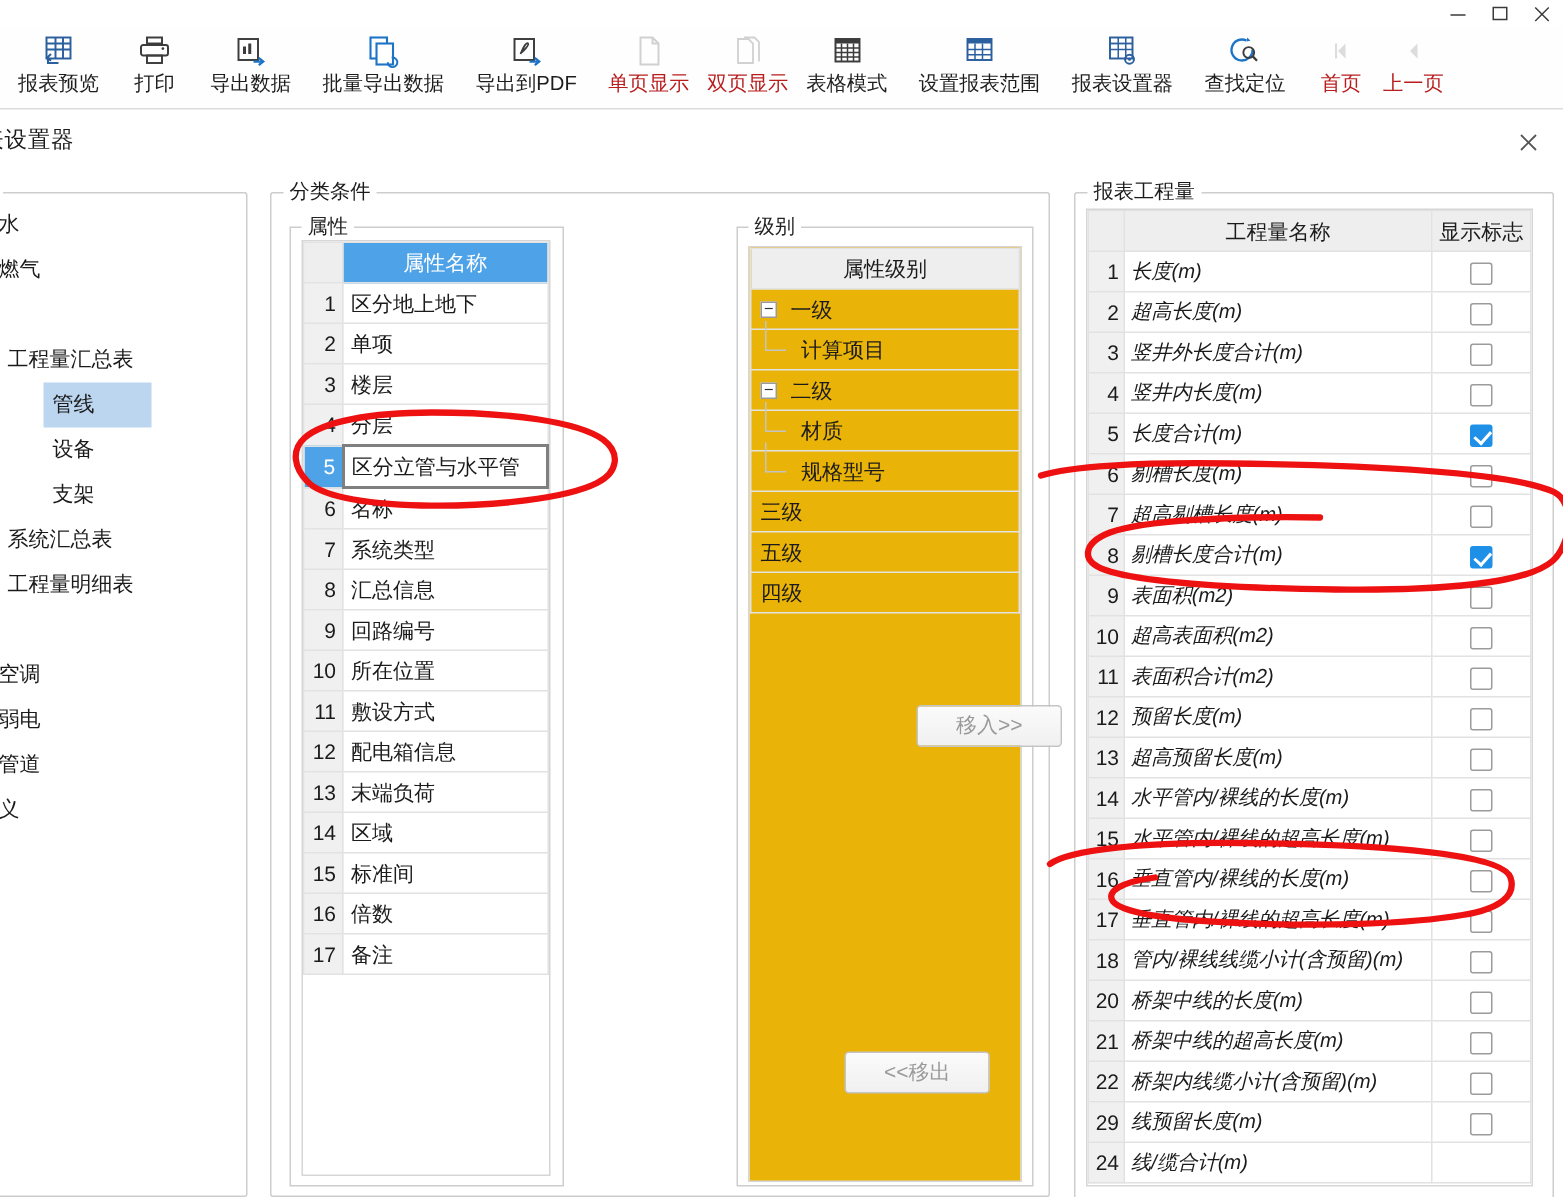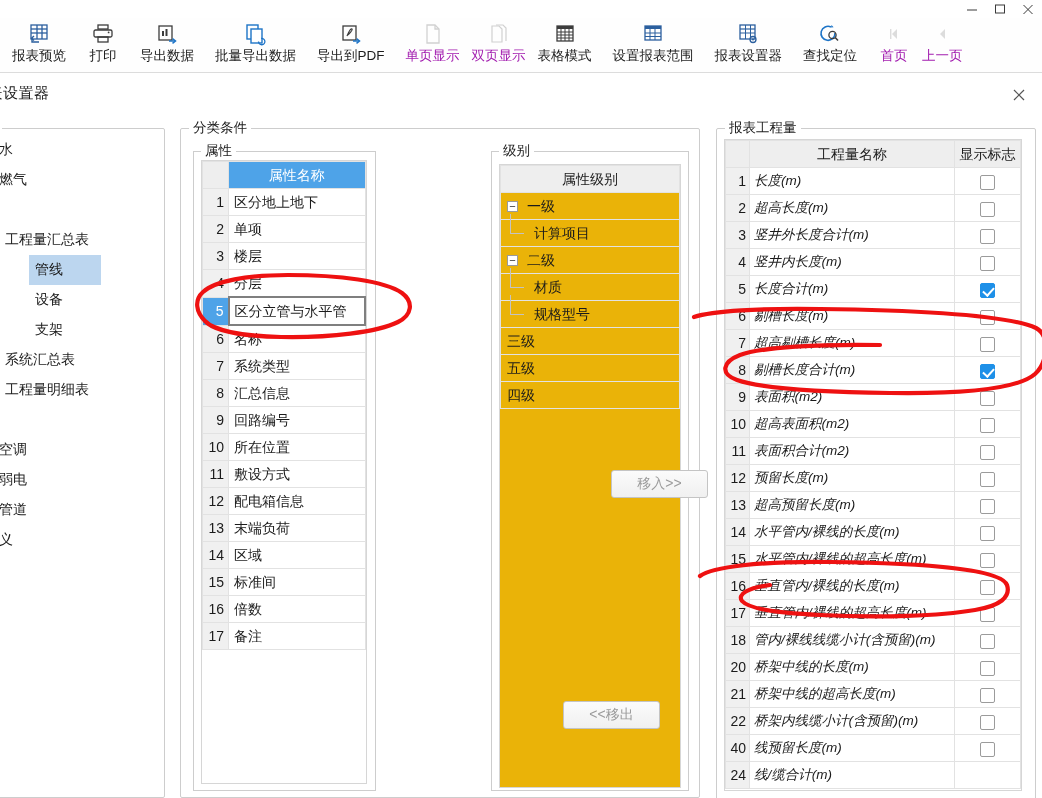--- a/index.html
+++ b/index.html
@@ -34,21 +34,21 @@
     padding-left:6px;
   }
   .tb-sep { width:1px; background:#dedede; margin:6px 4px; }
   .tb-item {
     width:auto; min-width:44px; padding:2px 6px 1px 6px;
     display:flex; flex-direction:column; align-items:center; justify-content:flex-start;
     cursor:default;
   }
   .tb-icon { height:27px; display:flex; align-items:center; justify-content:center; }
   .tb-label { font-size:13.5px; color:#1d1d1d; line-height:1.15; margin-top:1px; white-space:nowrap; }
-  .tb-item.disabled .tb-label { color:#a21caf;font-family:Liberation Serif, serif; }
+  .tb-item.disabled .tb-label { color:#b91c1c;font-family:Liberation Serif, serif; }
   .tb-item.disabled .tb-icon { opacity:.45; }
 
   
   .dlg-title {
     position:absolute; left:0; top:82px; width:1042px; height:30px;
     background:#fff;
   }
   .dlg-title .t {
     position:absolute; left:-28px; top:2px; font-size:15px; color:#1b1b1b;
     letter-spacing:.5px; white-space:nowrap;
@@ -701,21 +701,21 @@
               <td class="c-idx">21</td>
               <td class="c-nm">桥架中线的超高长度(m)</td>
               <td class="c-flag"><span class="chk"></span></td>
             </tr>
             <tr>
               <td class="c-idx">22</td>
               <td class="c-nm">桥架内线缆小计(含预留)(m)</td>
               <td class="c-flag"><span class="chk"></span></td>
             </tr>
             <tr>
-              <td class="c-idx">40</td>
+              <td class="c-idx">29</td>
               <td class="c-nm">线预留长度(m)</td>
               <td class="c-flag"><span class="chk"></span></td>
             </tr>
             <tr>
               <td class="c-idx">24</td>
               <td class="c-nm">线/缆合计(m)</td>
               <td class="c-flag"></td>
             </tr>
           </tbody>
       </table>

